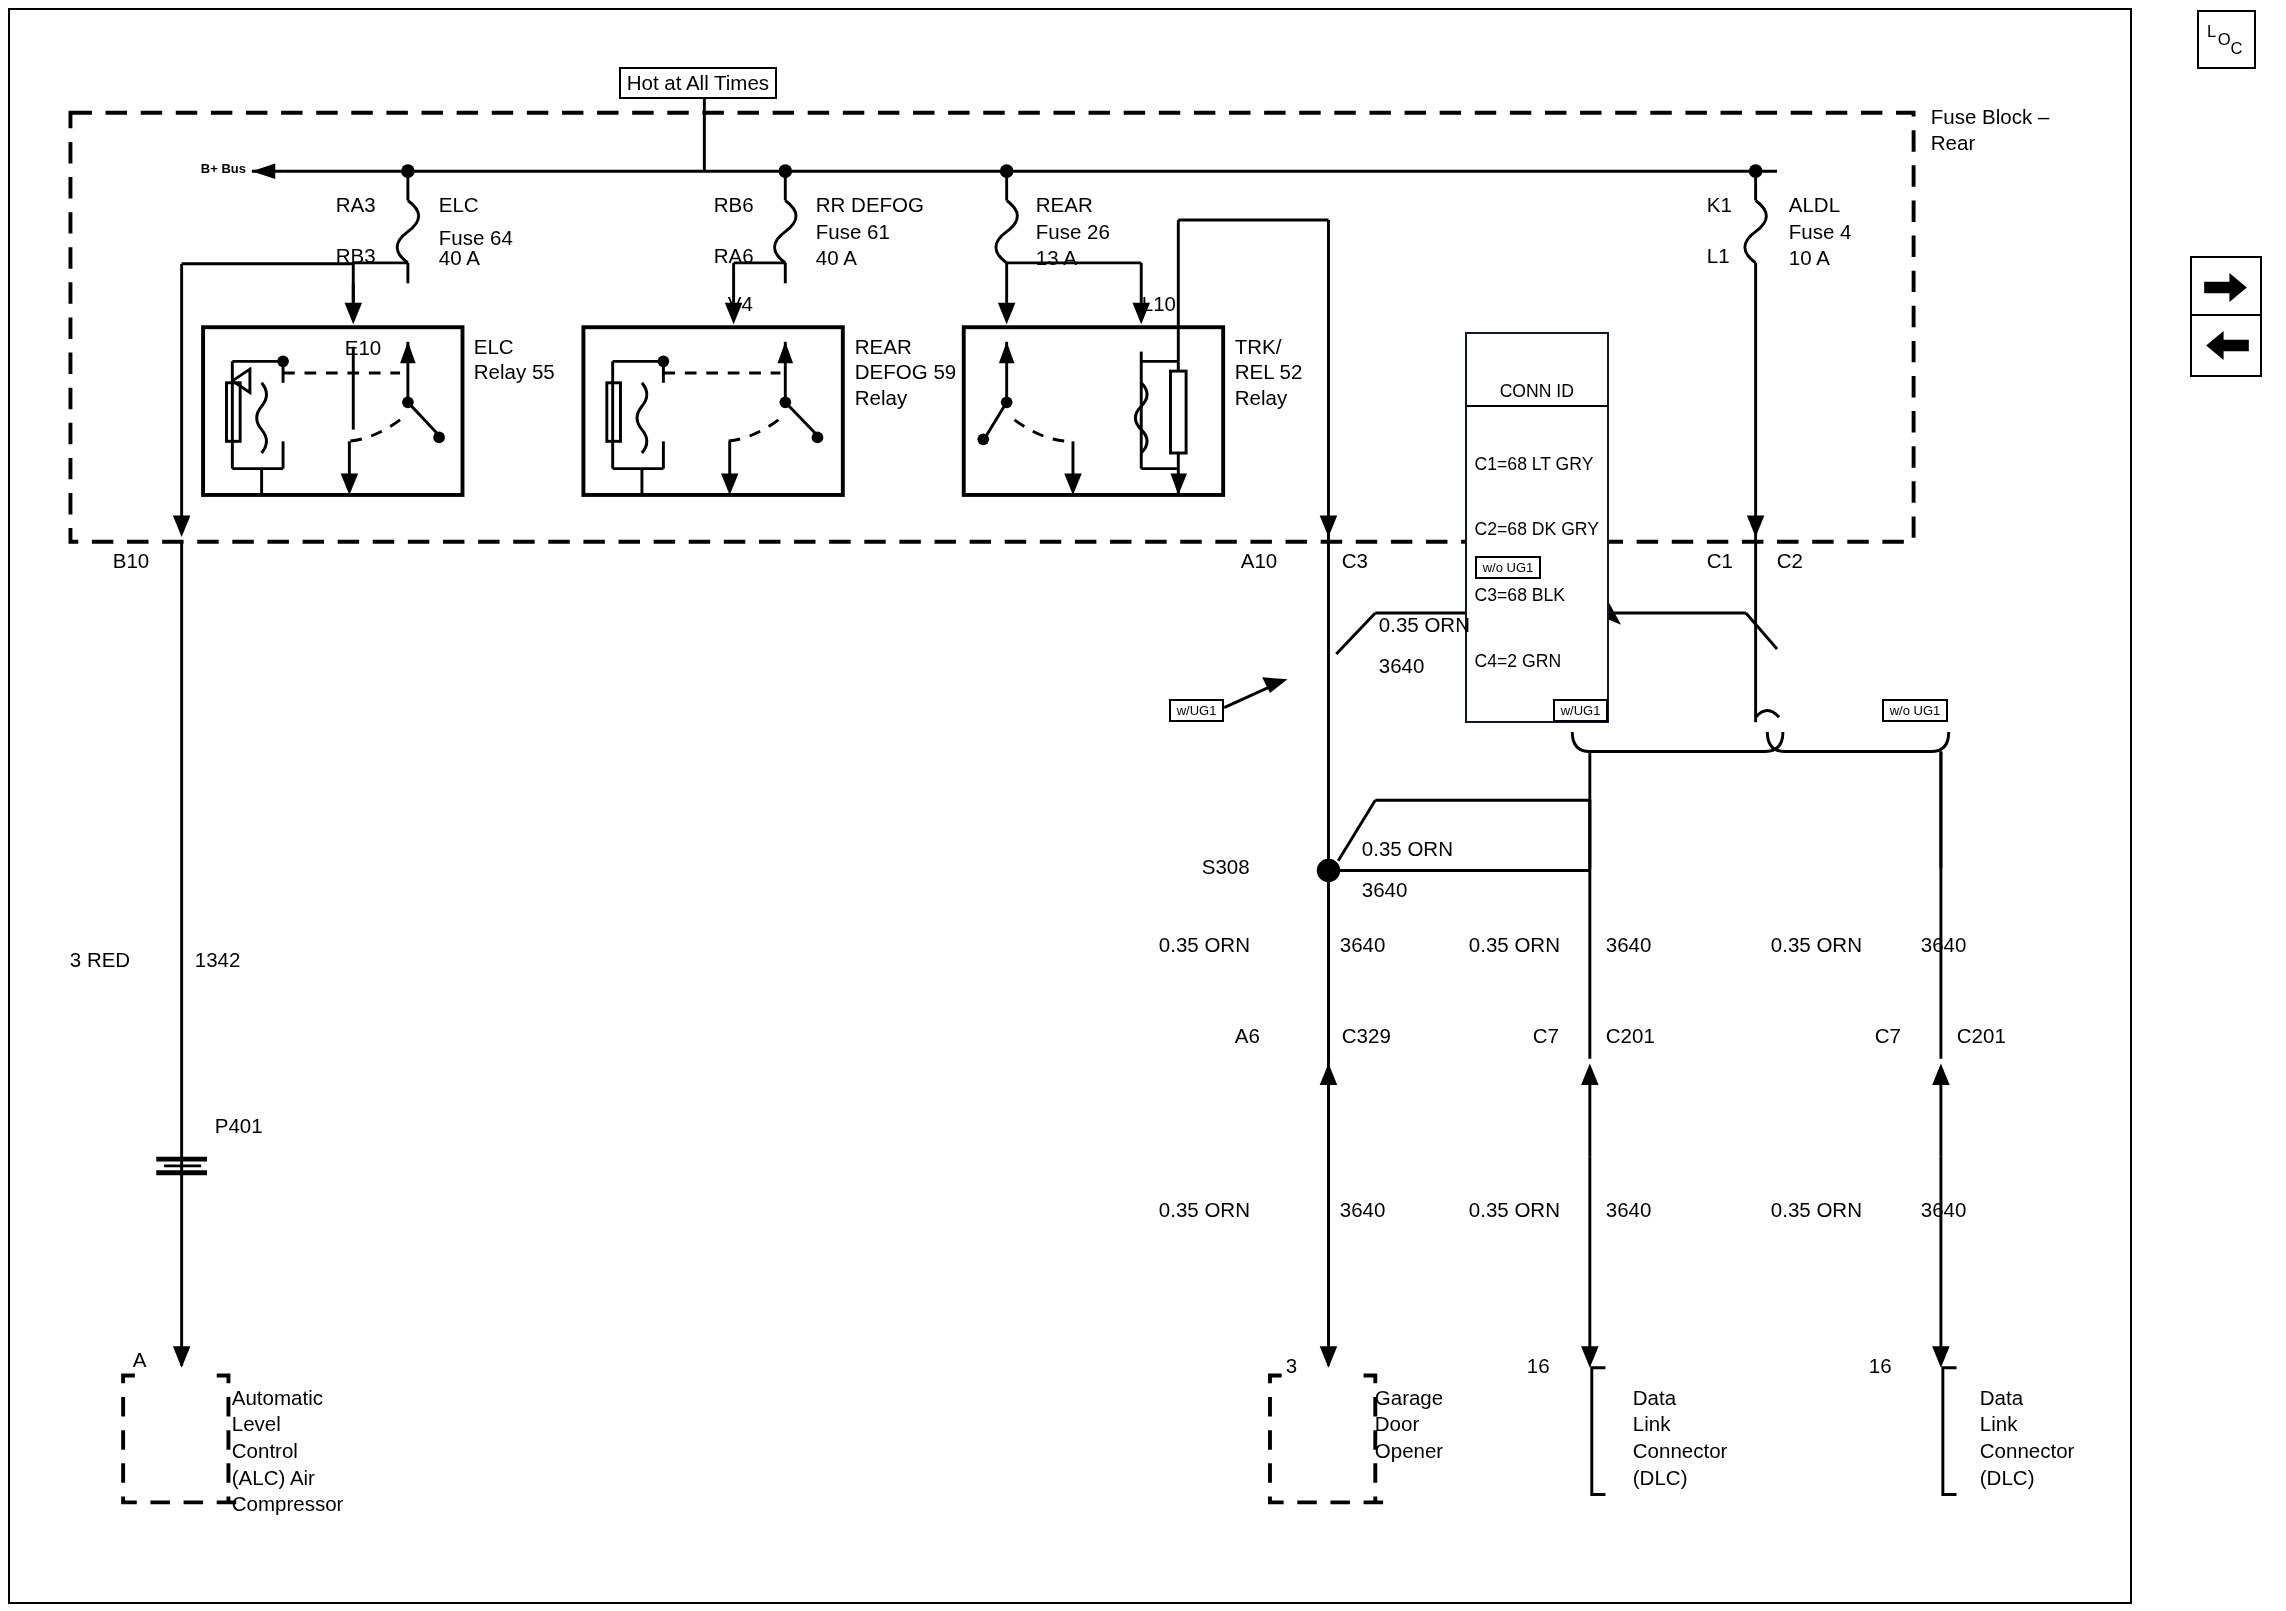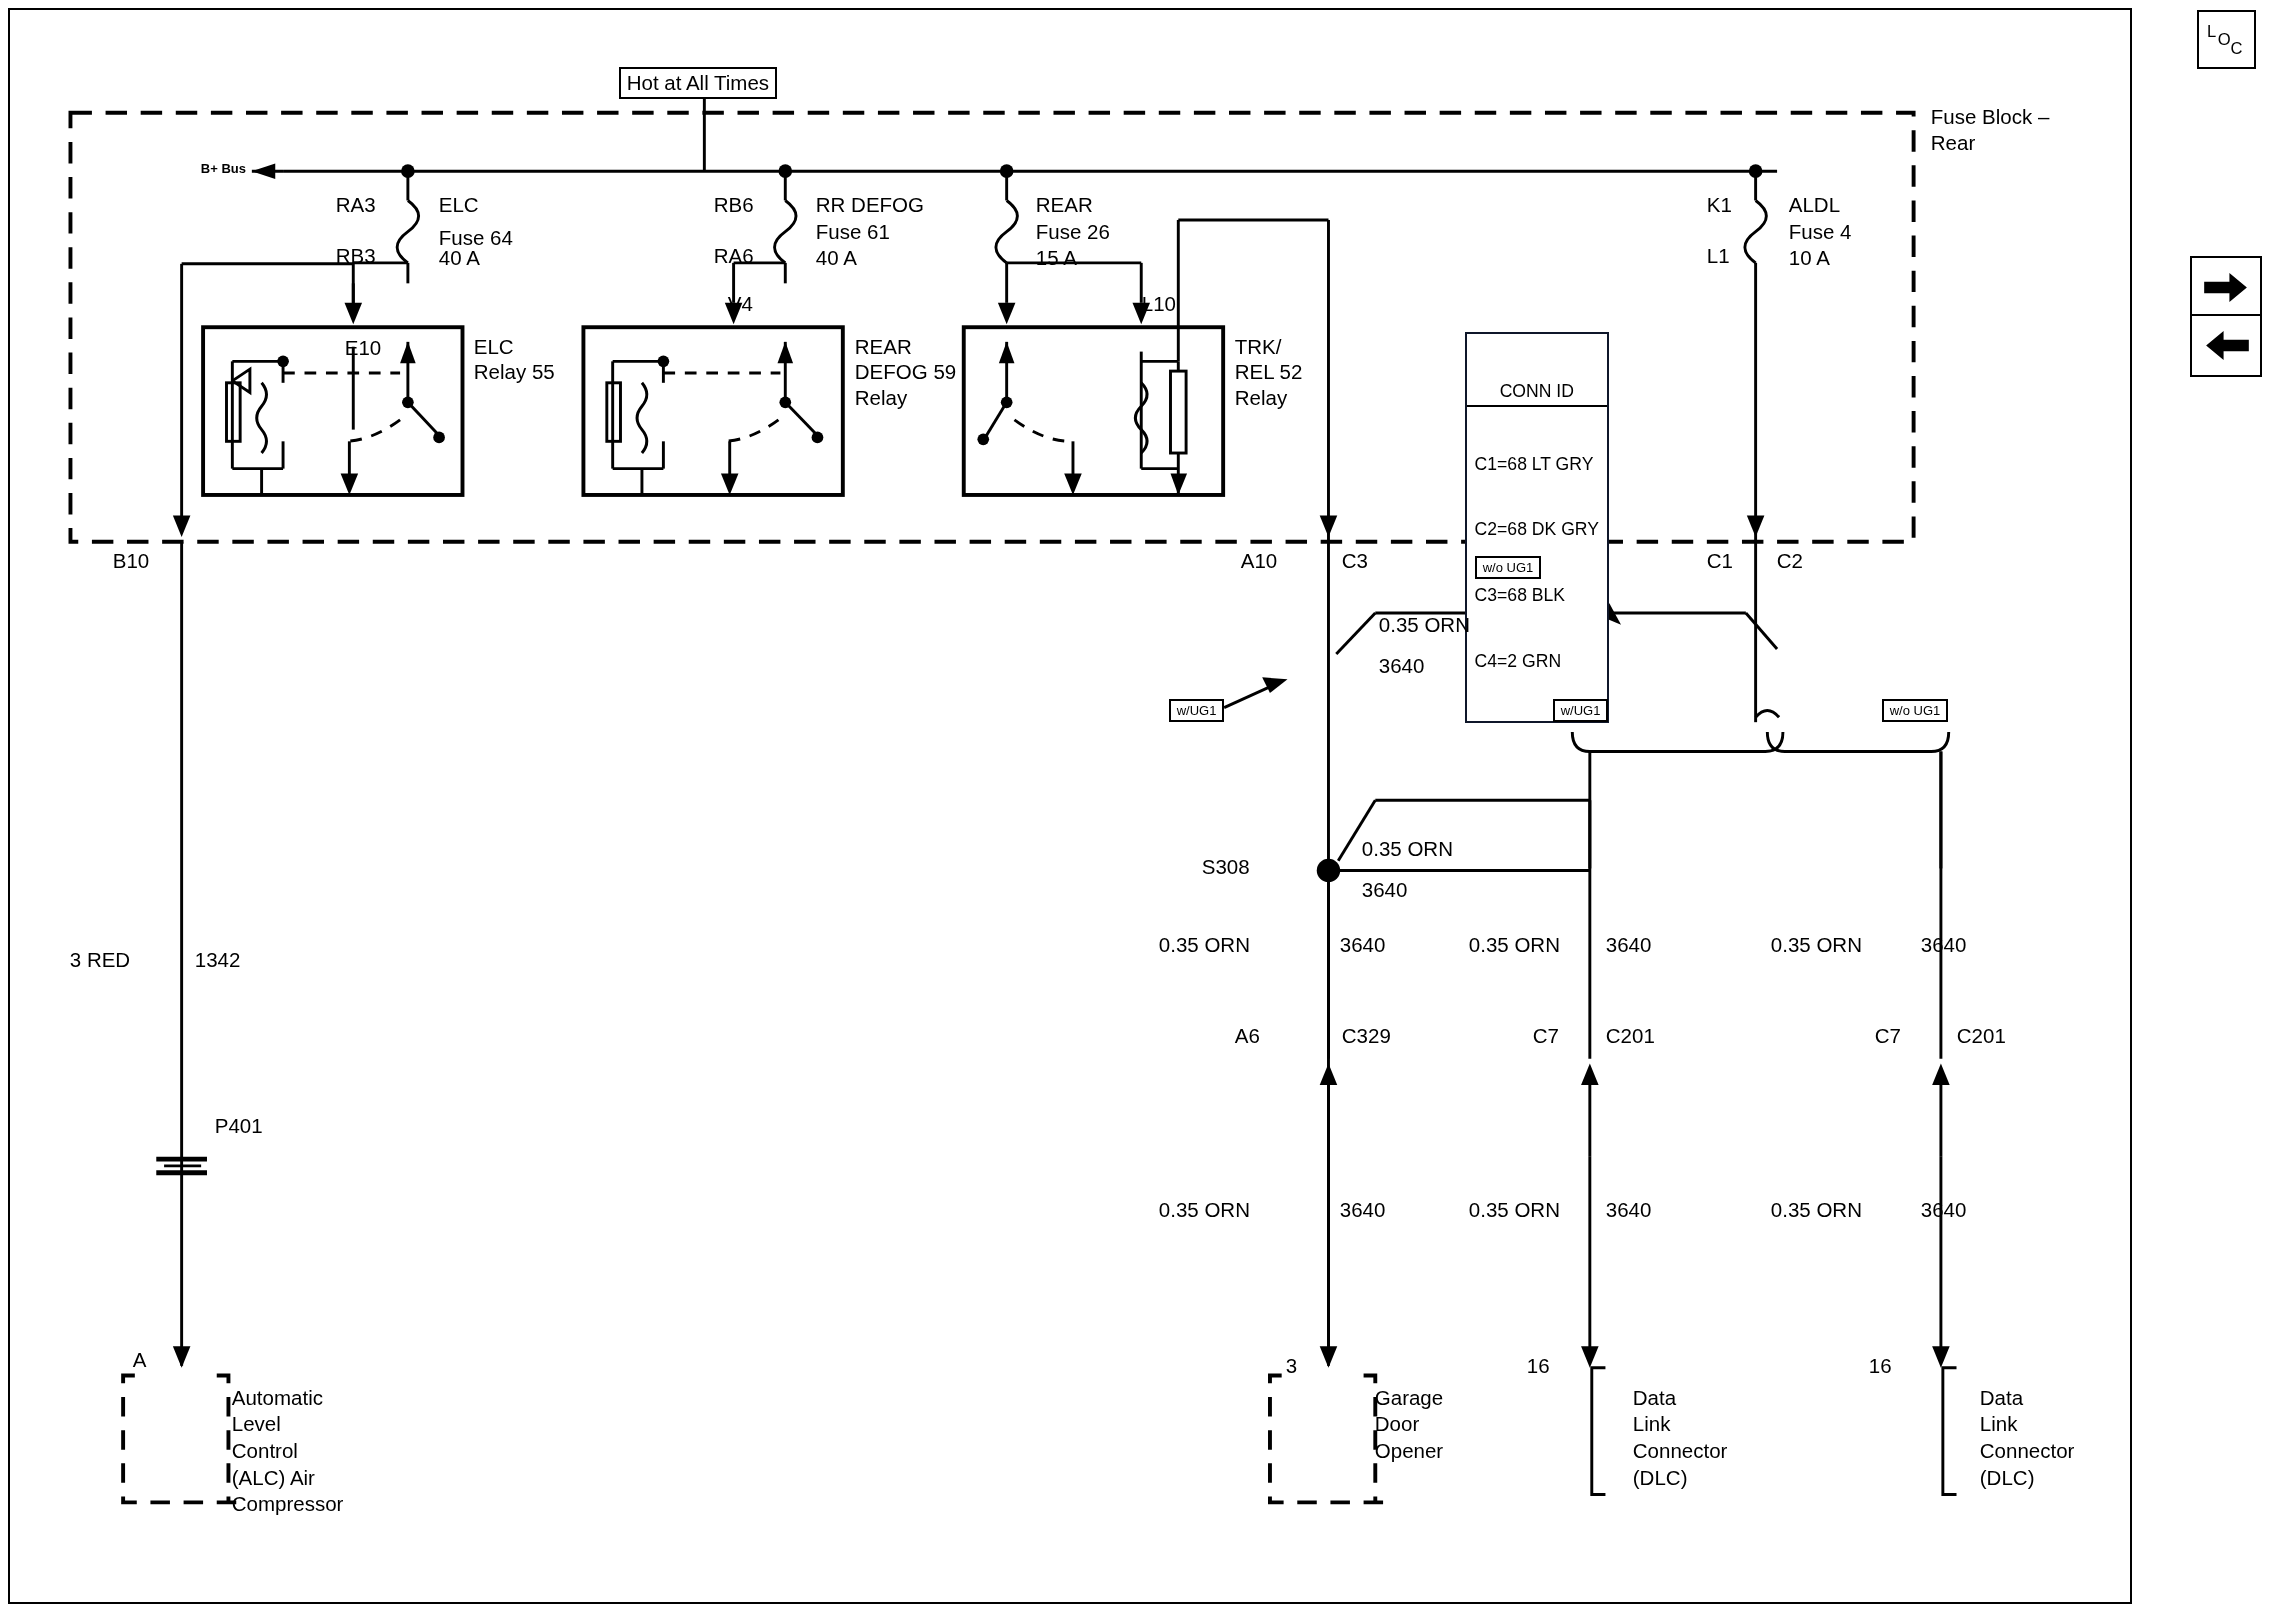--- a/index.html
+++ b/index.html
@@ -308,21 +308,21 @@
 
     <div class="lbl" style="left:704px; top:183px;">RB6</div>
     <div class="lbl" style="left:704px; top:234px;">RA6</div>
     <div class="lbl" style="left:806px; top:183px;">RR DEFOG</div>
     <div class="lbl" style="left:806px; top:210px;">Fuse 61</div>
     <div class="lbl" style="left:806px; top:236px;">40 A</div>
     <div class="lbl" style="left:718px; top:282px;">V4</div>
 
     <div class="lbl" style="left:1026px; top:183px;">REAR</div>
     <div class="lbl" style="left:1026px; top:210px;">Fuse 26</div>
-    <div class="lbl" style="left:1026px; top:236px;">15 A</div>
+    <div class="lbl" style="left:1026px; top:236px;">13 A</div>
     <div class="lbl" style="left:1100px; top:282px;margin-left:32px;">L10</div>
 
     <div class="lbl" style="left:1697px; top:183px;">K1</div>
     <div class="lbl" style="left:1697px; top:234px;">L1</div>
     <div class="lbl" style="left:1779px; top:183px;">ALDL</div>
     <div class="lbl" style="left:1779px; top:210px;">Fuse 4</div>
     <div class="lbl" style="left:1779px; top:236px;">10 A</div>
 
     <div class="lbl" style="left:464px; top:324px; line-height:1.25;">ELC
 Relay 55</div>

